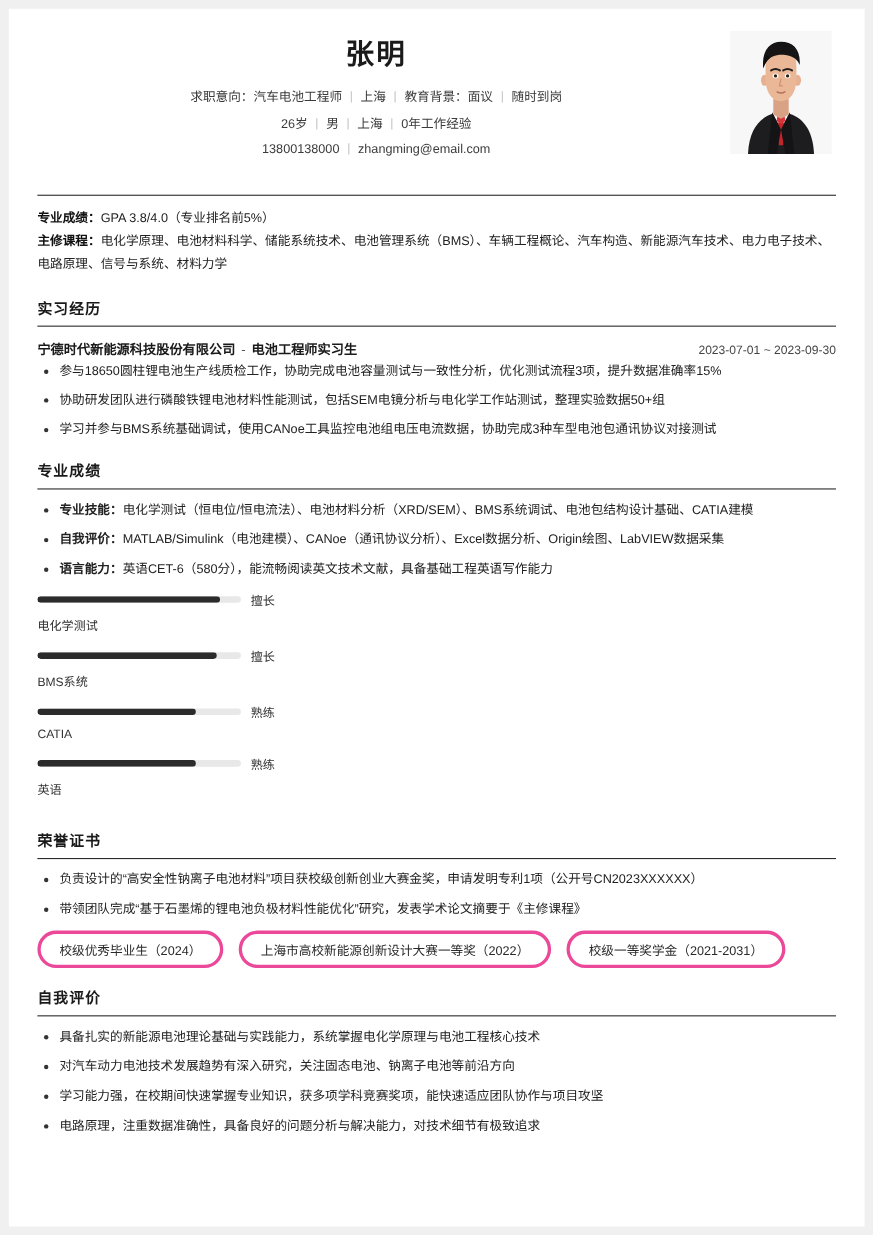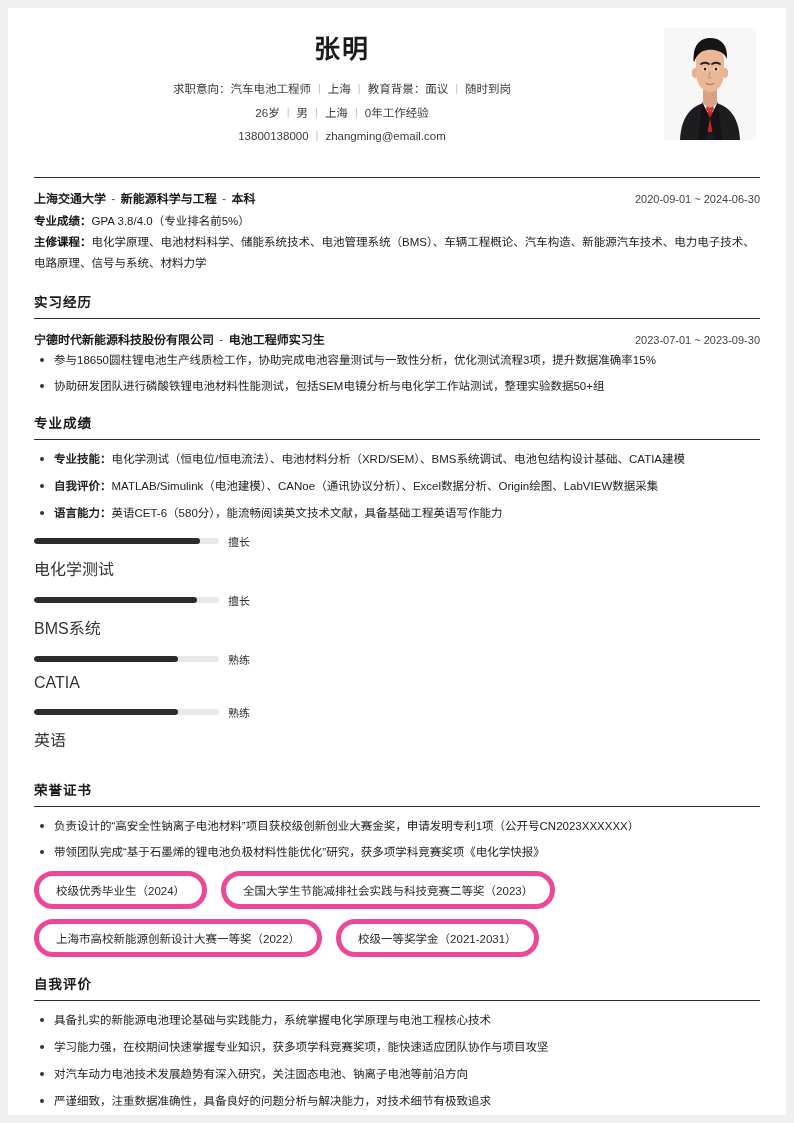--- a/index.html
+++ b/index.html
@@ -172,34 +172,34 @@
     height: 100%;
     background: #2b2b2b;
     border-radius: 3px;
   }
   .bar-level {
     font-size: 11px;
     color: #333;
     white-space: nowrap;
   }
   .bar-name {
-    font-size: 16px;
+    font-size: 11px;
     color: #333;
     margin-top: 7px;
   }
 
   
   .tags {
     display: flex;
     flex-wrap: wrap;
     gap: 10px 14px;
     margin-top: 8px;
   }
   .tag {
-    border: 5px solid #ec4899;
+    border: 3px solid #ec4899;
     border-radius: 20px;
     padding: 6px 17px;
     font-size: 11.5px;
     color: #2a2a2a;
     background: #fff;
     white-space: nowrap;
   }
 </style>
 </head>
 <body>
@@ -260,30 +260,20 @@
 
           <path d="M42.5 55.5 Q46 57.6 49.5 55.5" stroke="#b5705c" stroke-width="1.3" fill="none" stroke-linecap="round"></path>
         </svg>
       </div>
     </div>
 
     <div class="section">
       <div class="section-rule"></div>
 
       <div class="entry">
-        <div class="entry-head">
-          <div class="entry-title">
-            <span>上海交通大学</span>
-            <span class="dash">-</span>
-            <span class="sub">新能源科学与工程</span>
-            <span class="dash">-</span>
-            <span class="sub">本科</span>
-          </div>
-          <div class="entry-date">2020-09-01 ~ 2024-06-30</div>
-        </div>
 
         <div class="kv">
           <b>专业成绩：</b><span>GPA 3.8/4.0（专业排名前5%）</span>
         </div>
         <div class="kv">
           <b>主修课程：</b><span>电化学原理、电池材料科学、储能系统技术、电池管理系统（BMS）、车辆工程概论、汽车构造、新能源汽车技术、电力电子技术、电路原理、信号与系统、材料力学</span>
         </div>
       </div>
     </div>
 
@@ -297,20 +287,21 @@
             <span>宁德时代新能源科技股份有限公司</span>
             <span class="dash">-</span>
             <span class="sub">电池工程师实习生</span>
           </div>
           <div class="entry-date">2023-07-01 ~ 2023-09-30</div>
         </div>
 
         <ul class="bullets">
           <li>参与18650圆柱锂电池生产线质检工作，协助完成电池容量测试与一致性分析，优化测试流程3项，提升数据准确率15%</li>
           <li>协助研发团队进行磷酸铁锂电池材料性能测试，包括SEM电镜分析与电化学工作站测试，整理实验数据50+组</li>
+          <li>学习并参与BMS系统基础调试，使用CANoe工具监控电池组电压电流数据，协助完成3种车型电池包通讯协议对接测试</li>
         </ul>
       </div>
     </div>
 
     <div class="section">
       <div class="section-title">专业成绩</div>
       <div class="section-rule"></div>
 
       <ul class="bullets">
         <li><b>专业技能：</b><span>电化学测试（恒电位/恒电流法）、电池材料分析（XRD/SEM）、BMS系统调试、电池包结构设计基础、CATIA建模</span></li>
@@ -360,37 +351,36 @@
         </div>
       </div>
     </div>
 
     <div class="section">
       <div class="section-title">荣誉证书</div>
       <div class="section-rule"></div>
 
       <ul class="bullets">
         <li>负责设计的“高安全性钠离子电池材料”项目获校级创新创业大赛金奖，申请发明专利1项（公开号CN2023XXXXXX）</li>
-        <li>带领团队完成“基于石墨烯的锂电池负极材料性能优化”研究，获多项学科竞赛奖项《电化学快报》</li>
+        <li>带领团队完成“基于石墨烯的锂电池负极材料性能优化”研究，发表学术论文摘要于《主修课程》</li>
       </ul>
 
       <div class="tags">
         <span class="tag">校级优秀毕业生（2024）</span>
-        <span class="tag">全国大学生节能减排社会实践与科技竞赛二等奖（2023）</span>
         <span class="tag">上海市高校新能源创新设计大赛一等奖（2022）</span>
         <span class="tag">校级一等奖学金（2021-2031）</span>
       </div>
     </div>
 
     <div class="section">
       <div class="section-title">自我评价</div>
       <div class="section-rule"></div>
 
       <ul class="bullets">
         <li>具备扎实的新能源电池理论基础与实践能力，系统掌握电化学原理与电池工程核心技术</li>
+        <li>对汽车动力电池技术发展趋势有深入研究，关注固态电池、钠离子电池等前沿方向</li>
         <li>学习能力强，在校期间快速掌握专业知识，获多项学科竞赛奖项，能快速适应团队协作与项目攻坚</li>
-        <li>对汽车动力电池技术发展趋势有深入研究，关注固态电池、钠离子电池等前沿方向</li>
-        <li>严谨细致，注重数据准确性，具备良好的问题分析与解决能力，对技术细节有极致追求</li>
+        <li>电路原理，注重数据准确性，具备良好的问题分析与解决能力，对技术细节有极致追求</li>
       </ul>
     </div>
 
   </div>
 </div>
 
 </body></html>

